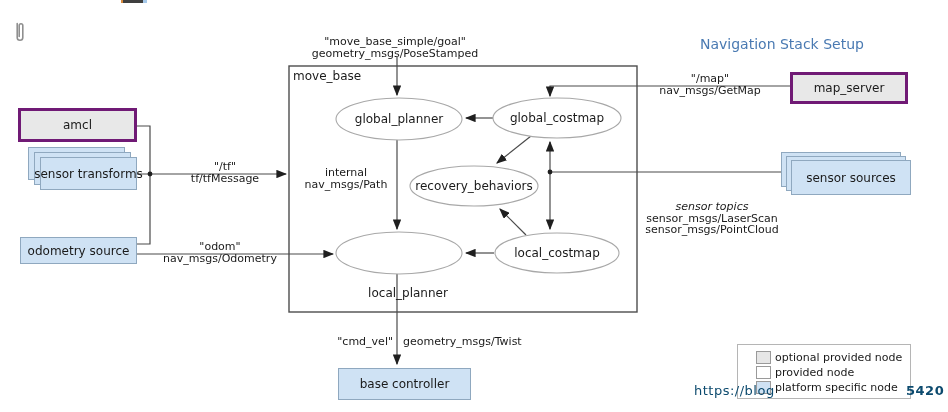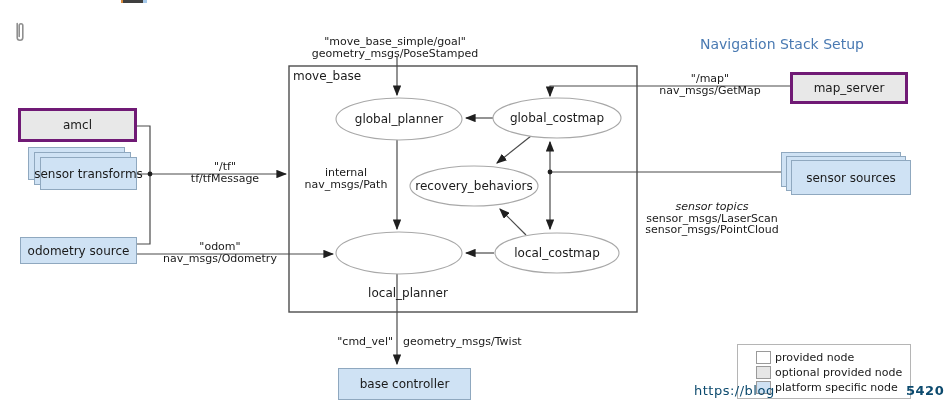--- a/index.html
+++ b/index.html
@@ -141,26 +141,26 @@
   <div class="lbl" style="left:346px;top:167px;">
     <div>internal</div>
     <div>nav_msgs/Path</div>
   </div>
 
   <div class="lbl noshift" style="left:330px;top:336px;width:63px;text-align:right;">"cmd_vel"</div>
   <div class="lbl noshift" style="left:403px;top:336px;">geometry_msgs/Twist</div>
 
   <div class="legend">
     <div class="legend-row">
+      <span class="swatch" style="background: rgb(230, 230, 230);"></span>
+      <span>optional provided node</span>
+    </div>
+    <div class="legend-row">
       <span class="swatch" style="background: rgb(255, 255, 255);"></span>
       <span>provided node</span>
-    </div>
-    <div class="legend-row">
-      <span class="swatch" style="background: rgb(230, 230, 230);"></span>
-      <span>optional provided node</span>
     </div>
     <div class="legend-row">
       <span class="swatch" style="background: rgb(207, 226, 244);"></span>
       <span>platform specific node</span>
     </div>
   </div>
 
   <div class="wm" style="left:694px;">https://blog</div>
   <div class="wm" style="left:906px;font-weight:bold;">5420</div>
 

